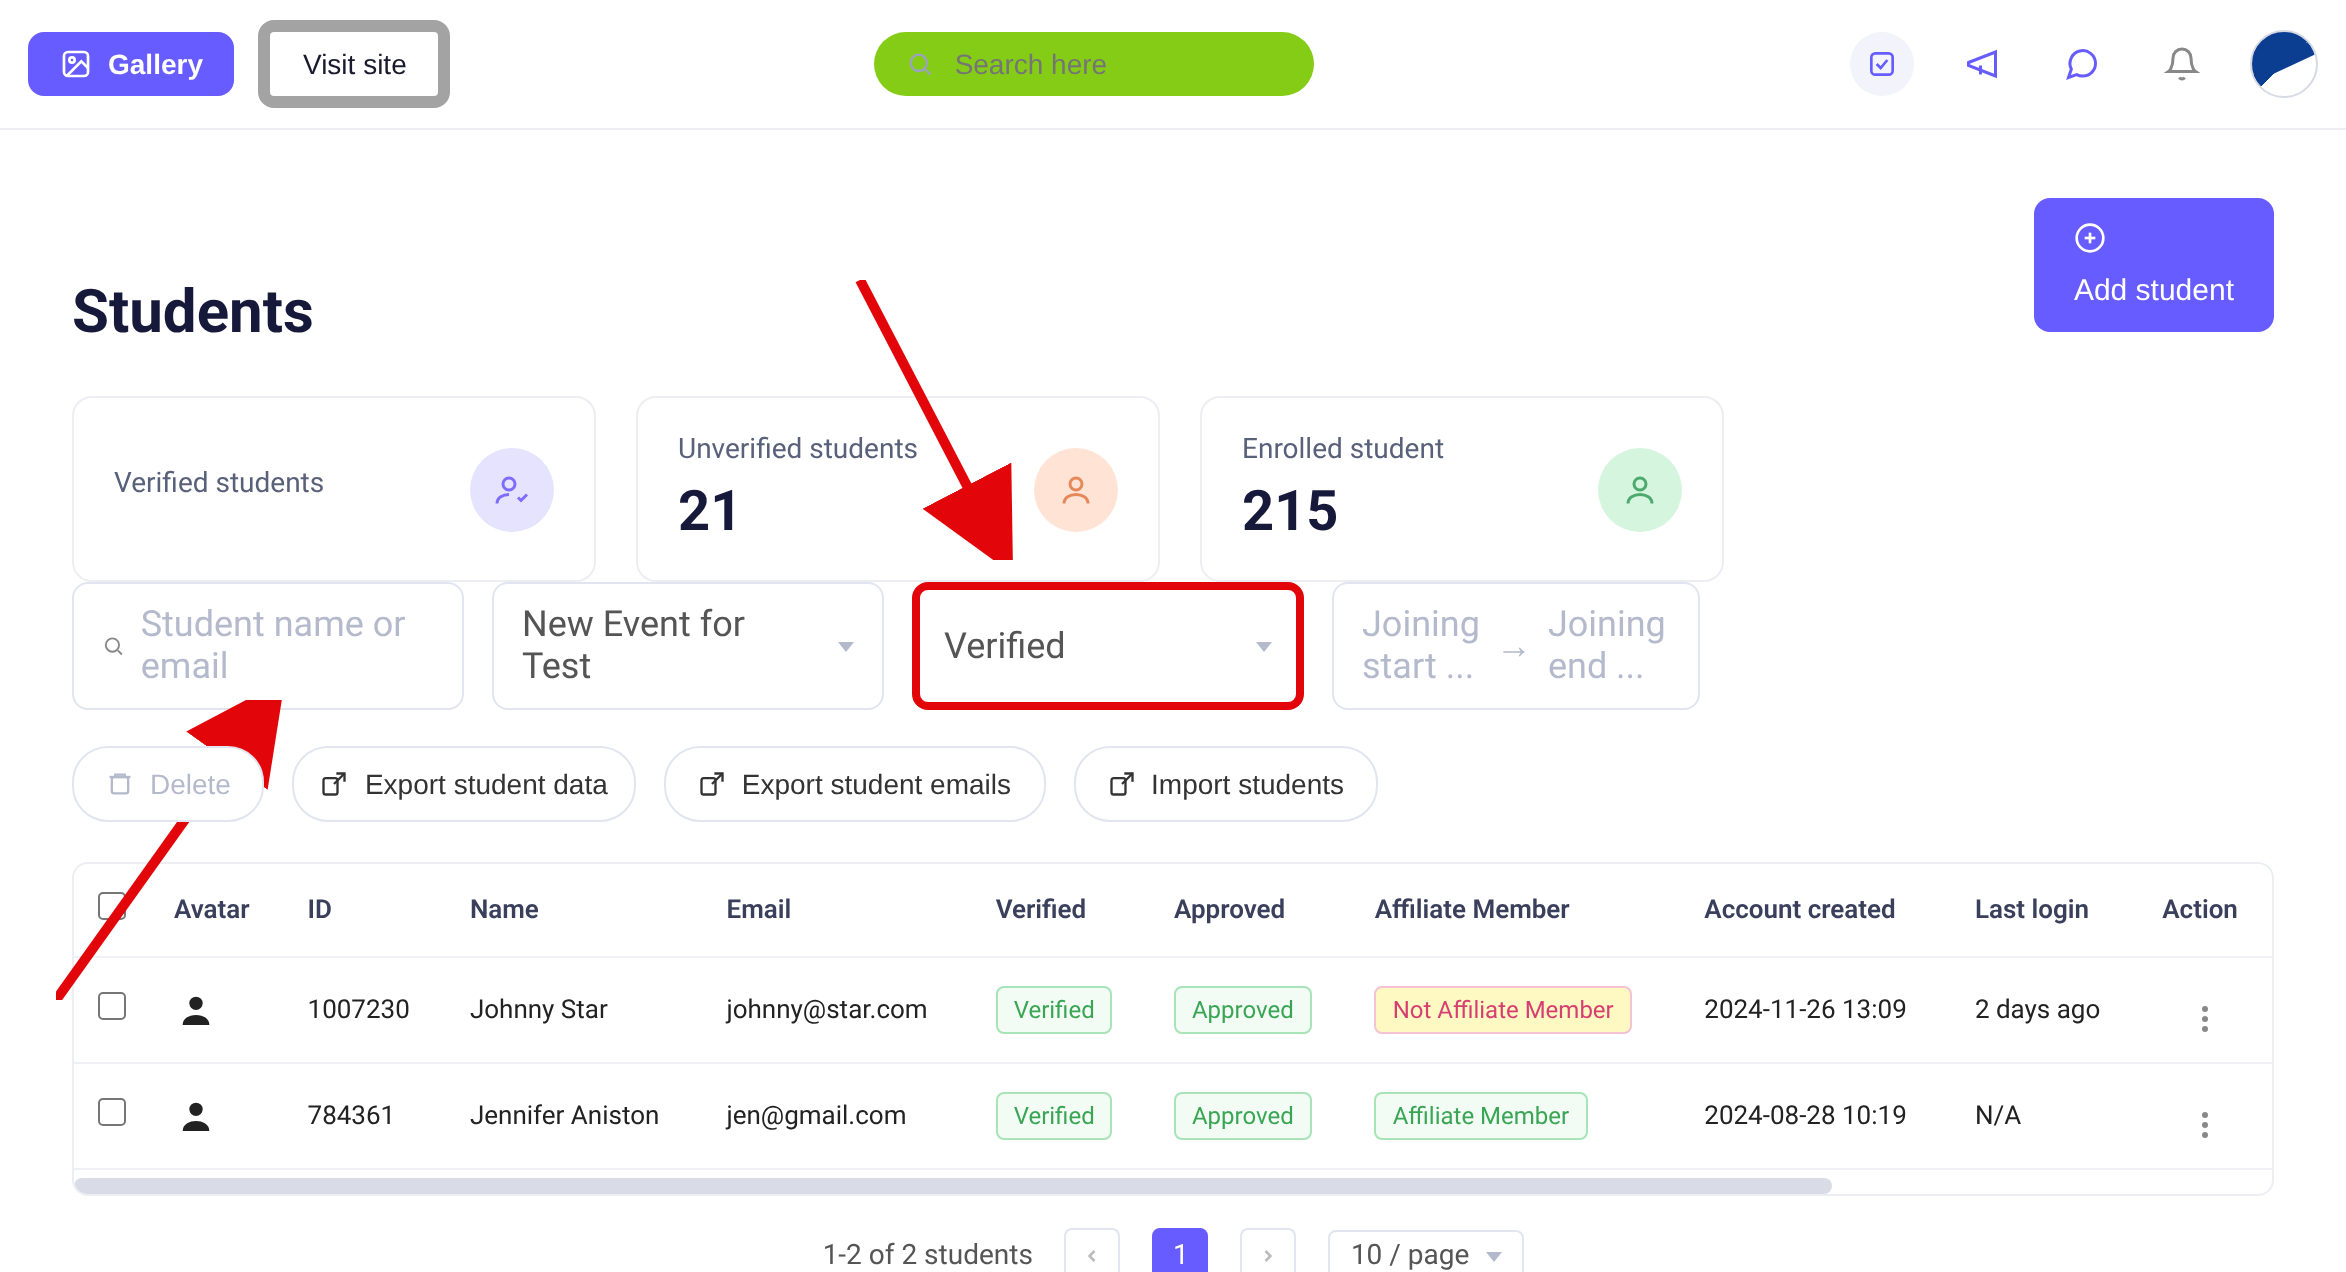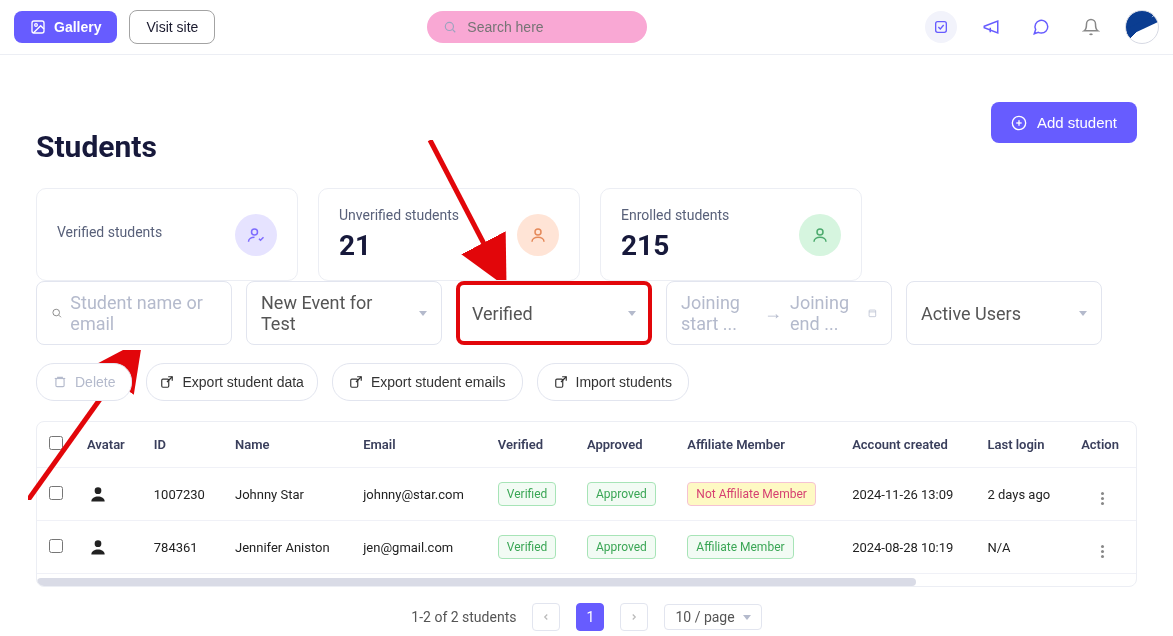--- a/index.html
+++ b/index.html
@@ -26,33 +26,33 @@
     color: #fff;
     padding: 8px 16px;
     border-radius: 8px;
     font-size: 14px;
     font-weight: 600;
     border: none;
     cursor: pointer;
   }
   .visit-btn {
     background: #fff;
-    border: 1px solid #a3a3a3;
+    border: 6px solid #a3a3a3;
     color: #1a1a2e;
     padding: 8px 16px;
     border-radius: 8px;
     font-size: 14px;
     cursor: pointer;
   }
   .spacer { flex: 1; }
   .search-wrap {
     display: flex;
     align-items: center;
     width: 220px;
-    background: #f9a8d4;
+    background: #84cc16;
     border-radius: 30px;
     padding: 8px 16px;
     gap: 10px;
     color: #9ca3bf;
     font-size: 14px;
     margin-right: auto;
     margin-left: 200px;
   }
   .search-wrap input {
     border: none;
@@ -115,23 +115,23 @@
   }
   .add-btn {
     background: #675cff;
     color: #fff;
     border: none;
     padding: 12px 20px;
     border-radius: 8px;
     font-size: 15px;
     font-weight: 500;
     display: inline-flex;
-    align-items: center;
     gap: 10px;
     cursor: pointer;
+    flex-direction: column;
   }
   .stats-row {
     display: flex;
     gap: 20px;
   }
   .stat-card {
     width: 262px;
     border: 1px solid #eceef4;
     border-radius: 10px;
     padding: 18px 20px;
@@ -161,21 +161,21 @@
     padding: 10px 14px;
     font-size: 18px;
     display: flex;
     align-items: center;
     gap: 8px;
     background: #fff;
     color: #555;
   }
   .filter-box { width: 196px; }
   .select-box { width: 196px; justify-content: space-between; cursor: pointer; }
-  .select-box.wide { width: 226px; }
+  .select-box.wide { width: 184px; }
   .select-box.disabled { color: #b4bacc; }
   .highlight-red {
     border: 4px solid #e2060a;
     border-radius: 8px;
     padding: 7px 12px;
   }
   .actions-row {
     display: flex;
     gap: 14px;
     margin-bottom: 20px;
@@ -370,21 +370,21 @@
       </div>
       <div class="stat-icon" style="background:#ffe4d6">
         <svg width="18" height="18" viewBox="0 0 24 24" fill="none" stroke="#e5895a" stroke-width="2">
             <circle cx="12" cy="8" r="4"></circle>
             <path d="M4 21c0-4 4-6 8-6s8 2 8 6"></path>
           </svg>
       </div>
     </div>
     <div class="stat-card">
       <div>
-        <div class="stat-label">Enrolled students</div>
+        <div class="stat-label">Enrolled student</div>
         <div class="stat-value">215</div>
       </div>
       <div class="stat-icon" style="background:#d6f5df">
         <svg width="18" height="18" viewBox="0 0 24 24" fill="none" stroke="#4caa6d" stroke-width="2">
             <circle cx="12" cy="8" r="4"></circle>
             <path d="M4 21c0-4 4-6 8-6s8 2 8 6"></path>
           </svg>
       </div>
     </div>
   </div>
@@ -415,24 +415,20 @@
       <span class="chev-down"></span>
     </div>
     <div class="select-box wide disabled">
       <span>Joining start ...</span>
       <span>→</span>
       <span>Joining end ...</span>
       <svg width="14" height="14" viewBox="0 0 24 24" fill="none" stroke="#b4bacc" stroke-width="2">
           <rect x="3" y="4" width="18" height="18" rx="2"></rect>
           <line x1="3" y1="9" x2="21" y2="9"></line>
         </svg>
-    </div>
-    <div class="select-box">
-      <span>Active Users</span>
-      <span class="chev-down"></span>
     </div>
   </div>
 
   <svg class="arrow-annot" style="left:28px; top:350px; width:120px; height:150px;" viewBox="0 0 120 150">
     <defs>
         <marker id="ah2" markerWidth="10" markerHeight="10" refX="5" refY="5" orient="auto">
           <path d="M0,0 L10,5 L0,10 Z" fill="#e2060a"></path>
         </marker>
       </defs>
     <line x1="0" y1="150" x2="100" y2="10" stroke="#e2060a" stroke-width="5" marker-end="url(#ah2)"></line>

